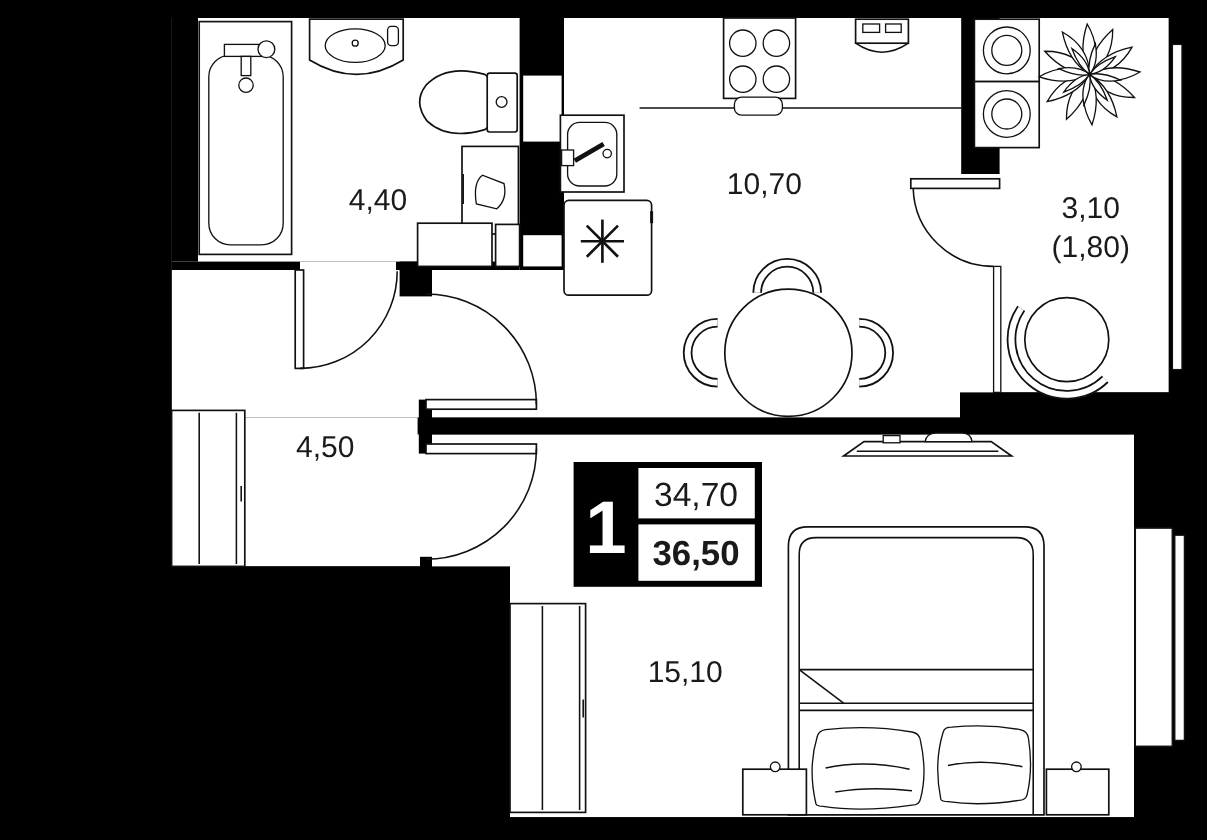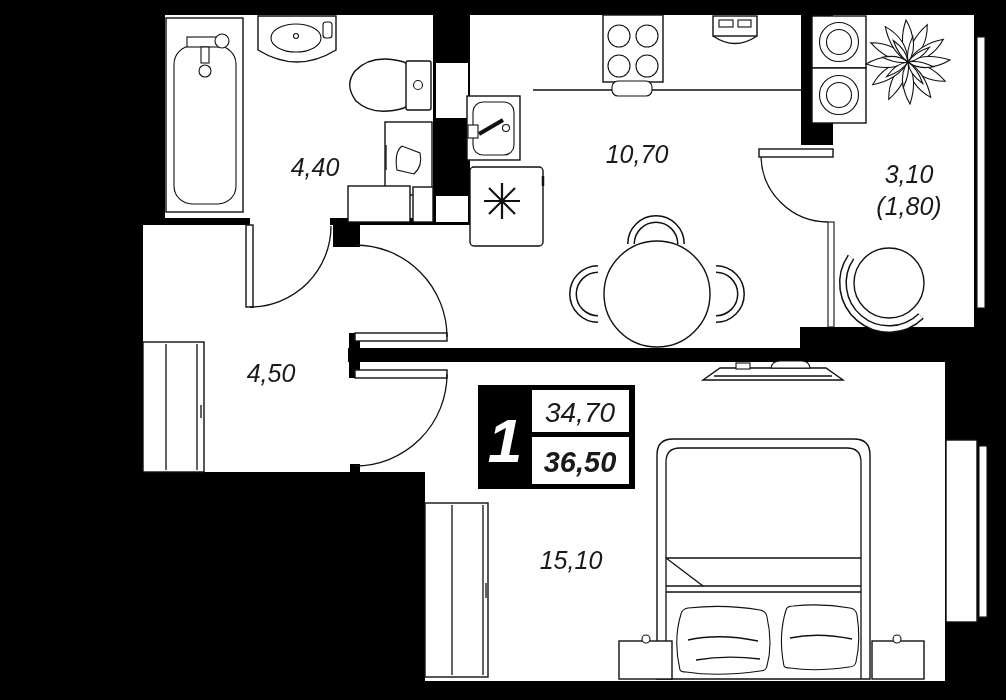--- a/index.html
+++ b/index.html
@@ -1,16 +1,16 @@
 <!DOCTYPE html>
 <html><head>
 <meta charset="utf-8">
 <style>
   html,body{margin:0;padding:0;background:#000;}
-  .stage{width:1006px;height:700px;position:relative;background:#000;overflow:hidden;font-style:italic;}
+  .stage{width:1006px;height:700px;position:relative;background:#000;overflow:hidden;}
   svg{display:block;}
   svg text{font-family:"Liberation Sans","DejaVu Sans",sans-serif;fill:#1a1a1a;}
   .room-label{font-size:25px;text-anchor:middle;}
   .badge-small{font-size:28px;text-anchor:middle;}
   .badge-big{font-size:29px;font-weight:bold;text-anchor:middle;}
   .badge-one{font-size:62px;font-weight:bold;fill:#ffffff;text-anchor:middle;}
   .blk{fill:#000000;}
   .wht{fill:#ffffff;}
   .ln{fill:#ffffff;stroke:#111111;stroke-width:1.4;}
   .lnt{fill:#ffffff;stroke:#111111;stroke-width:1.1;}

